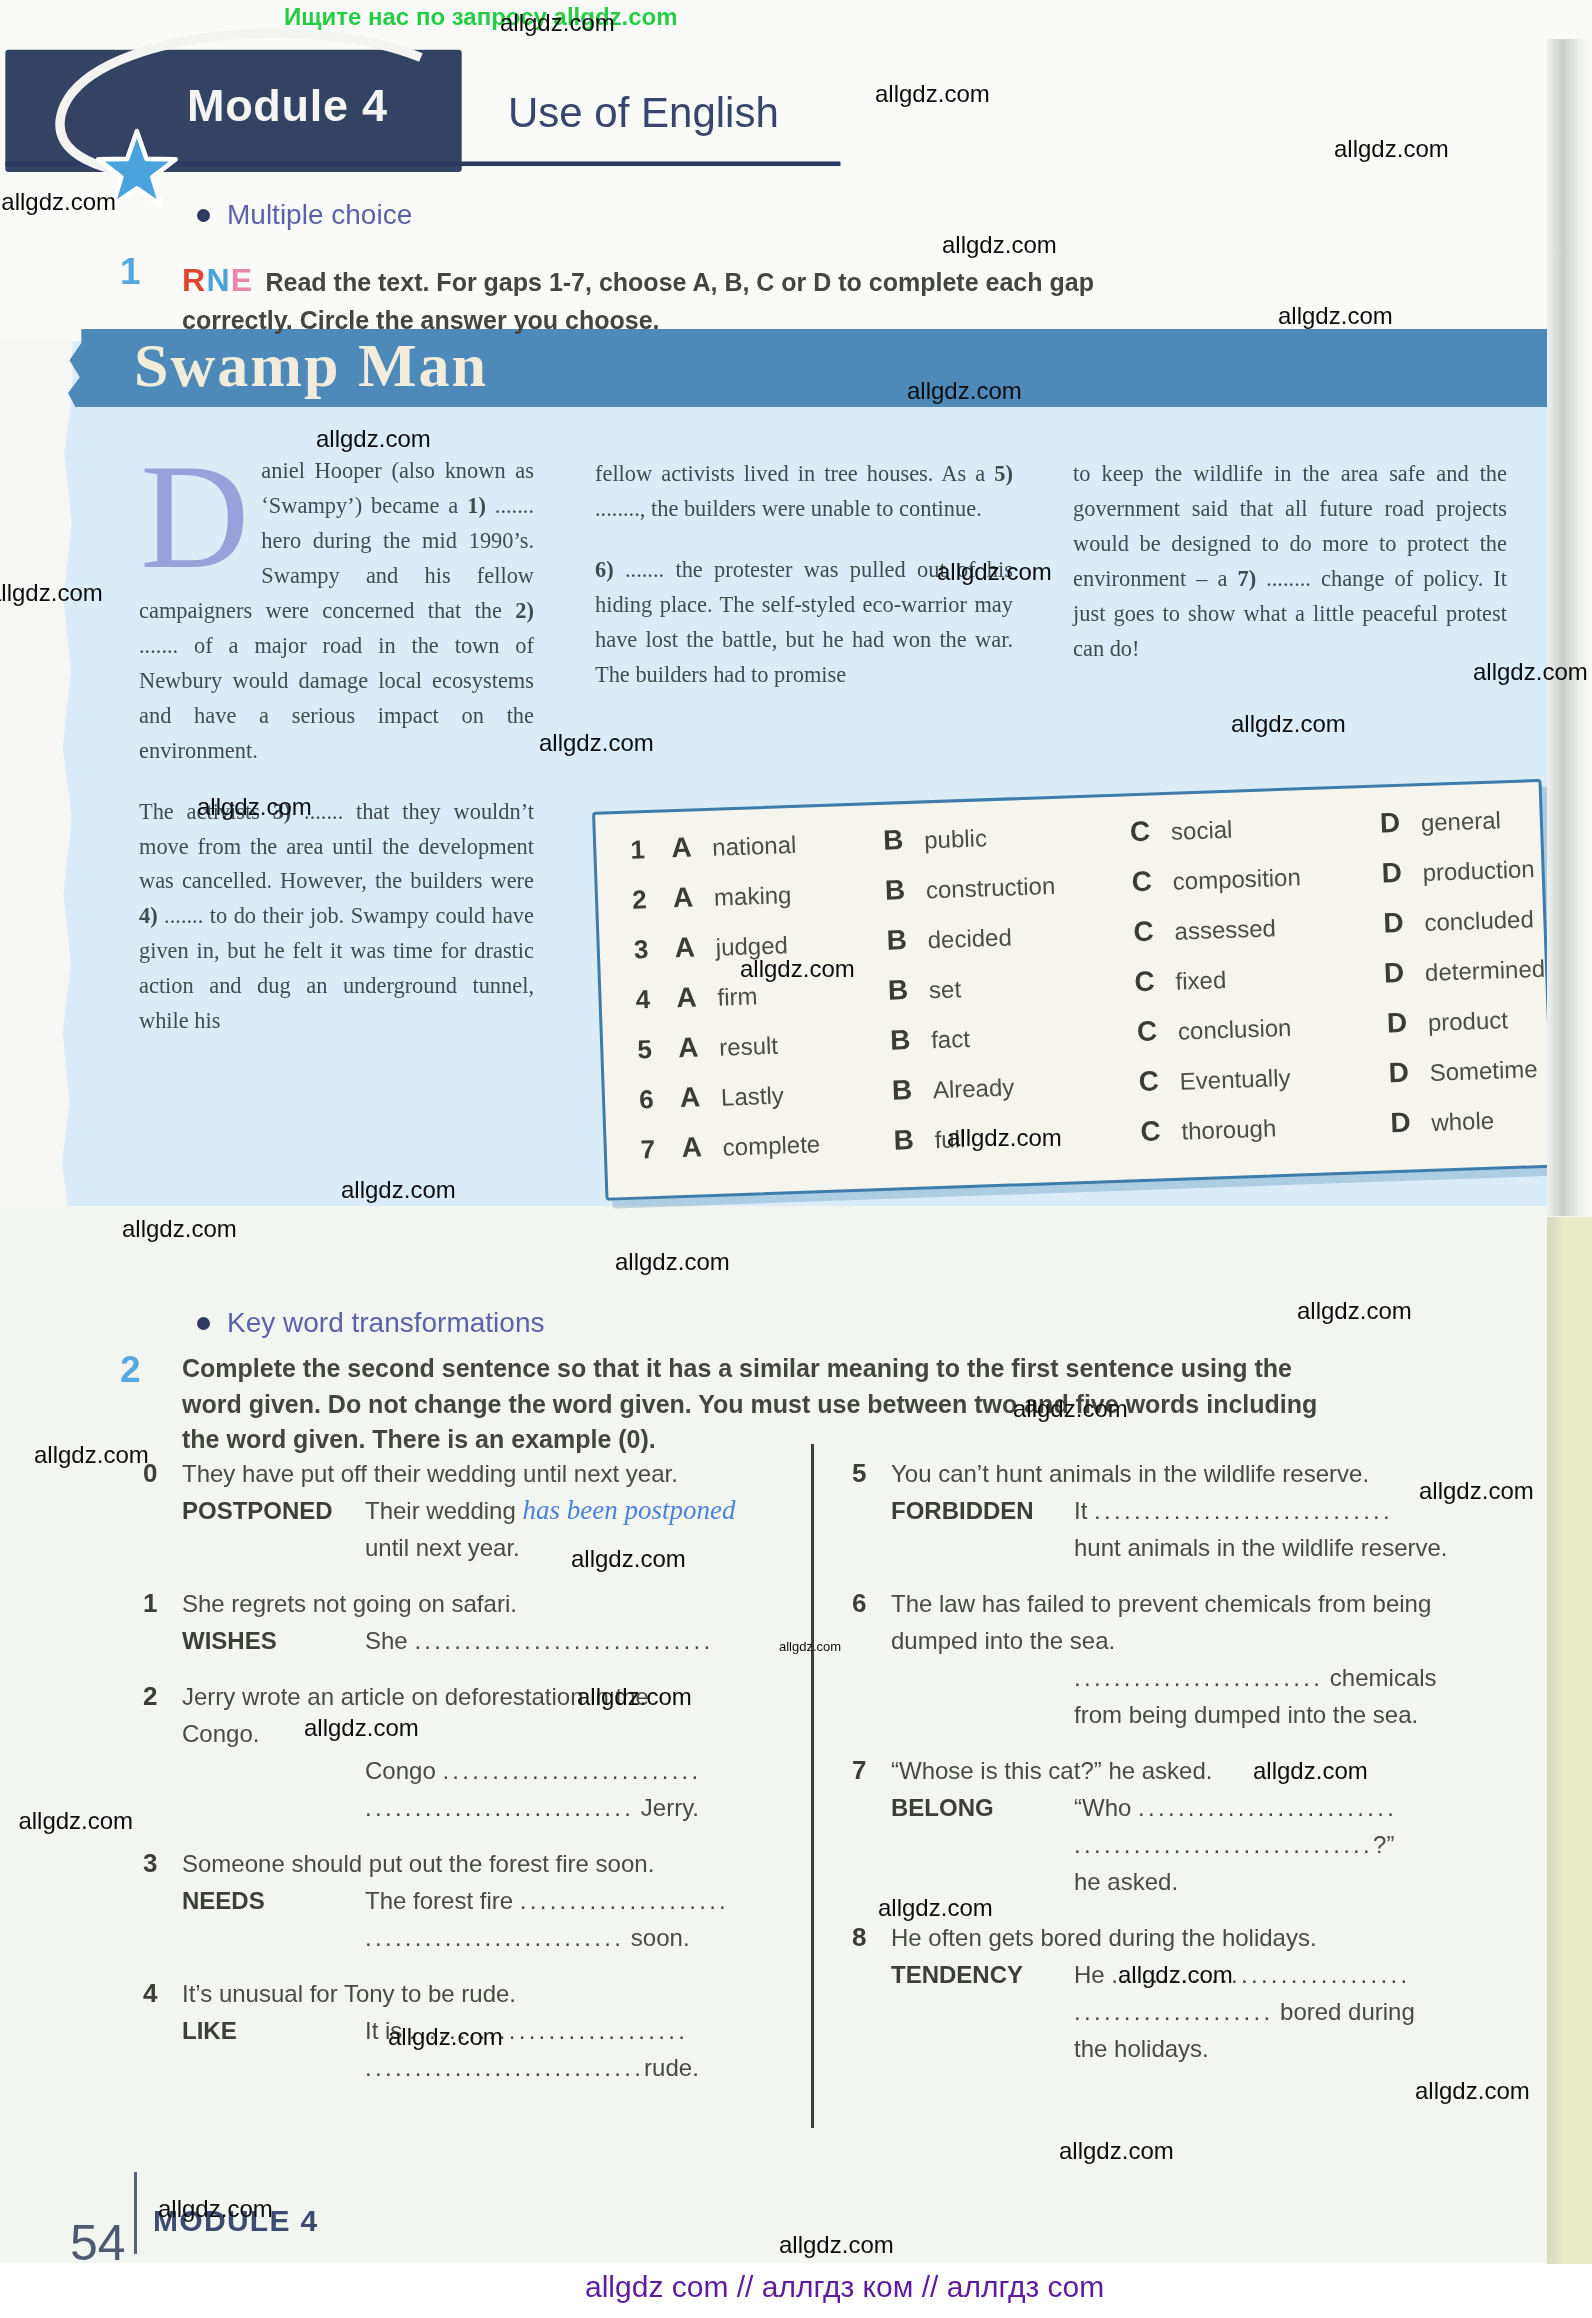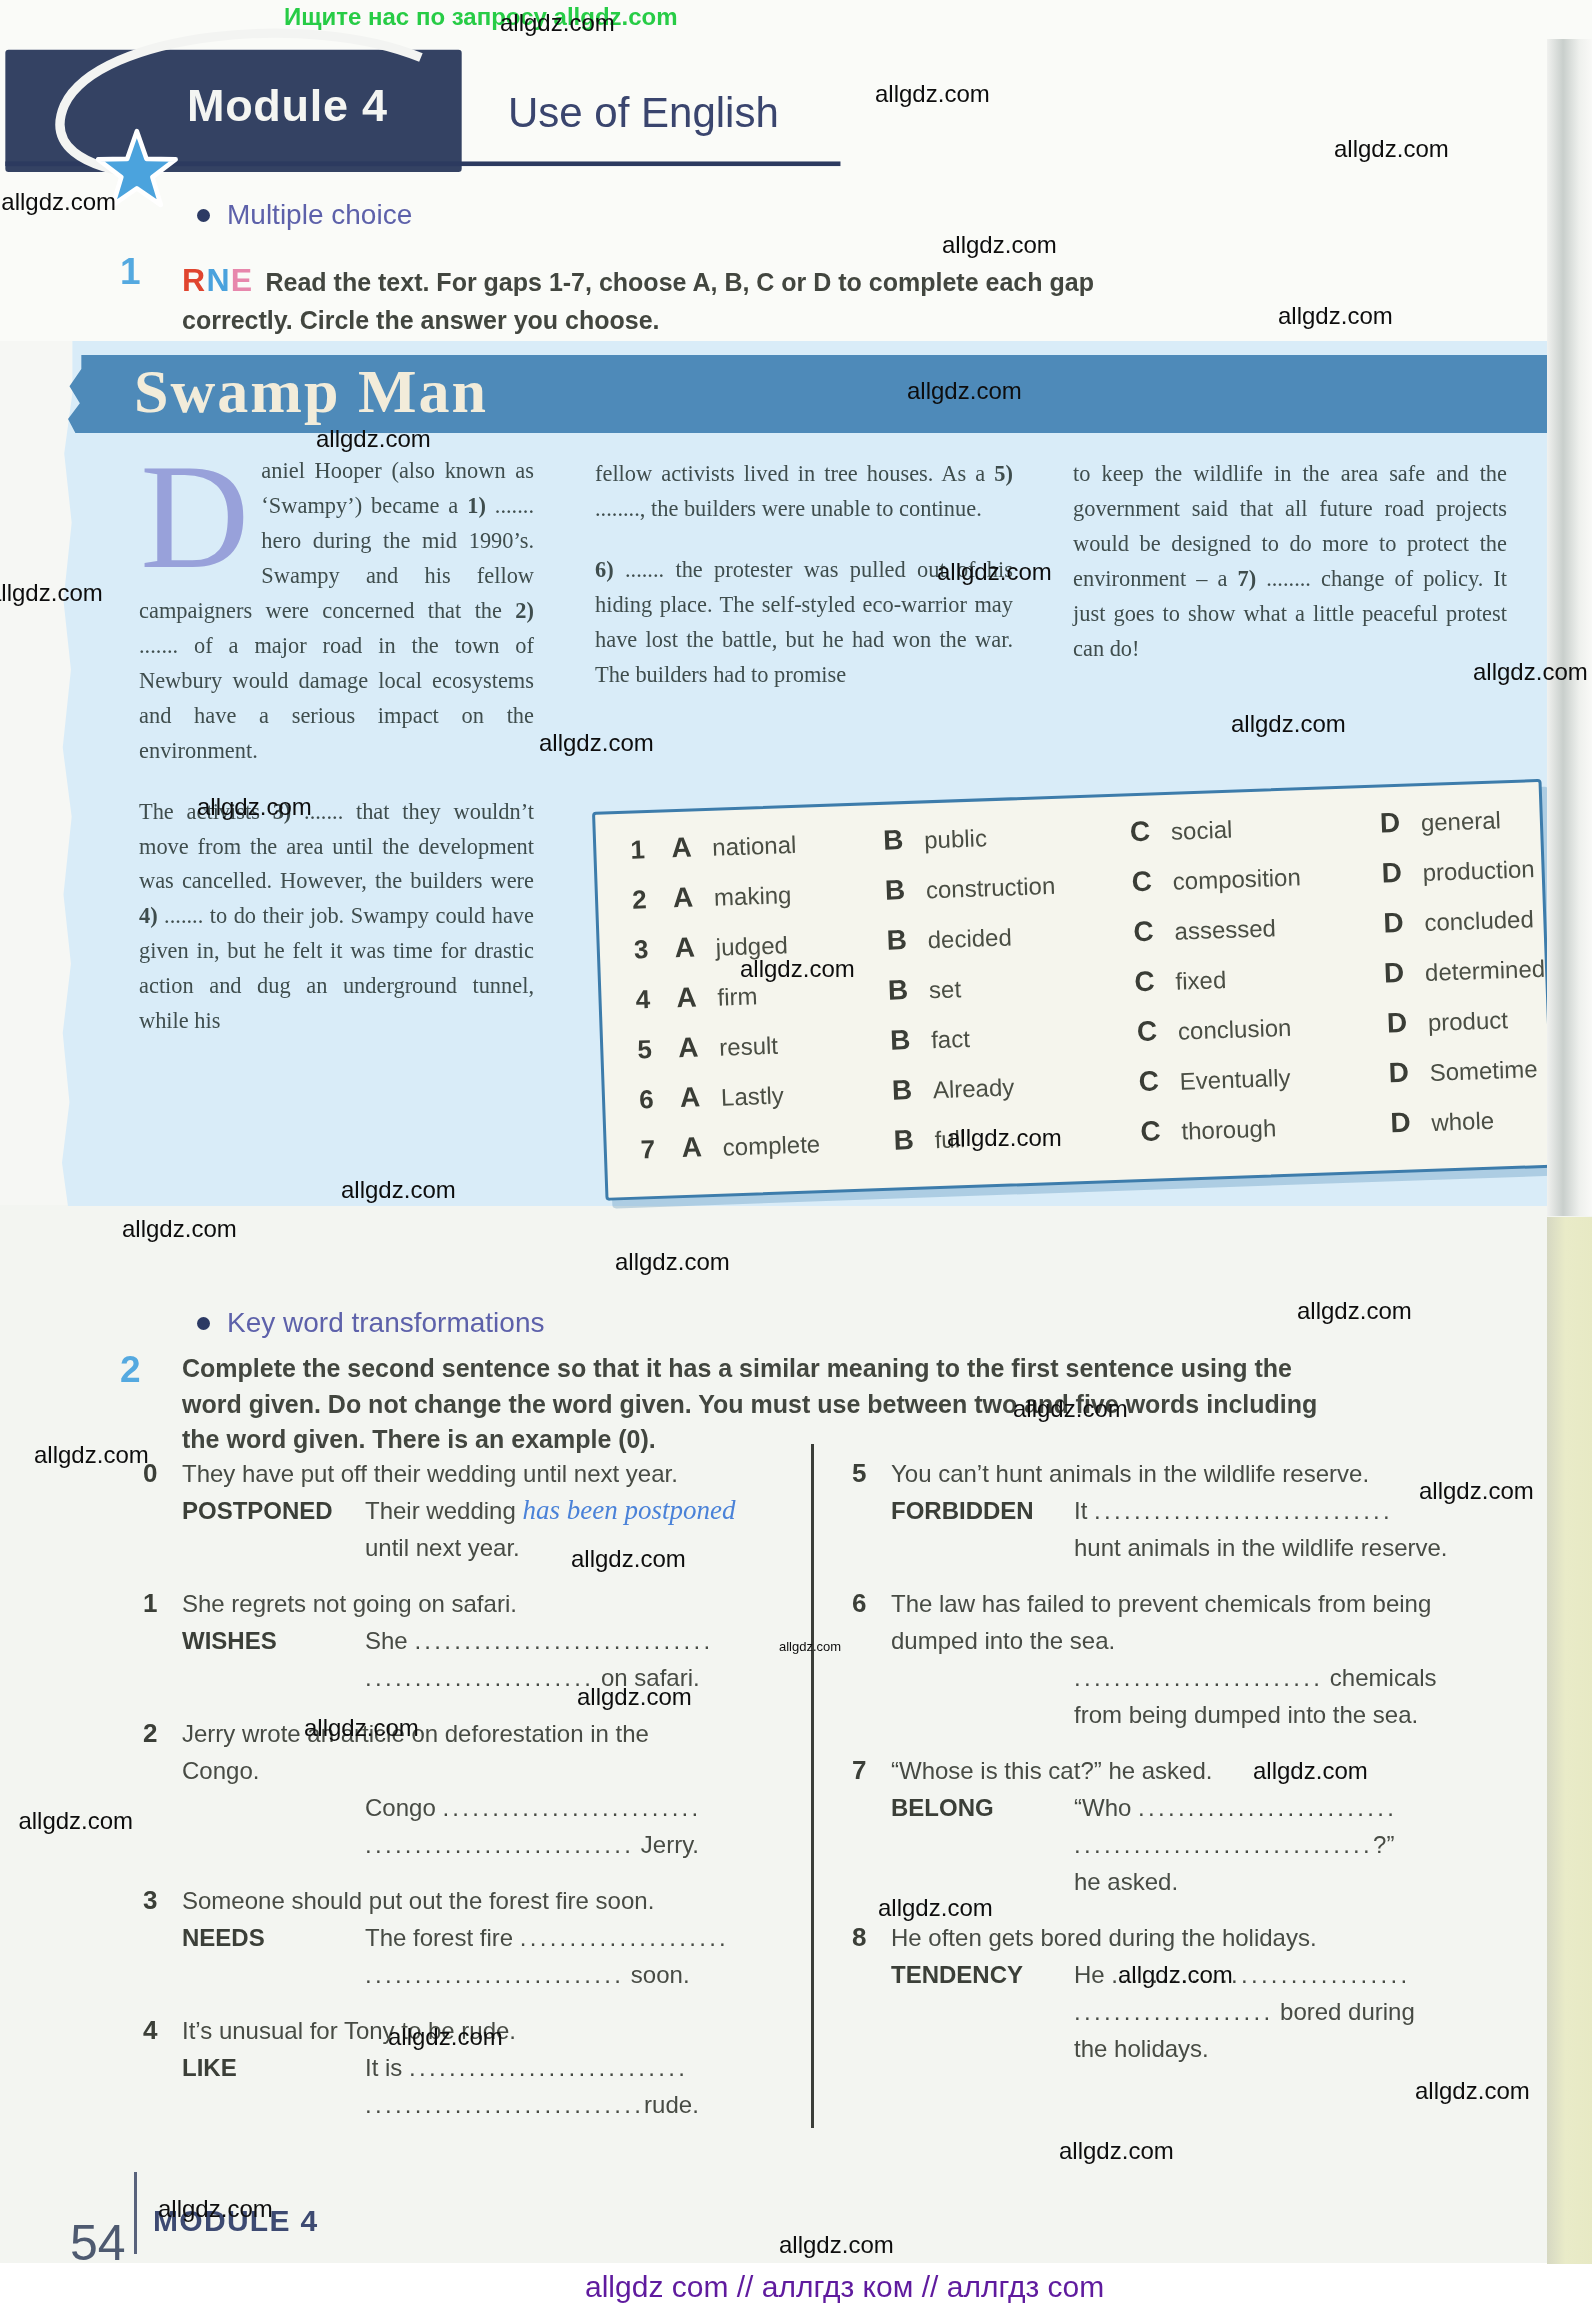--- a/index.html
+++ b/index.html
@@ -21,21 +21,21 @@
   .bullet-dot{width:13px;height:13px;border-radius:50%;background:#2c3a64;}
   .bullet-label{font-size:28px;color:var(--heading_purple);}
 
   .ex-num{position:absolute;font-size:37px;font-weight:bold;color:var(--number_blue);z-index:3;}
   .instr{position:absolute;font-size:25px;font-weight:bold;color:#42463f;line-height:1.42;z-index:3;}
   .rne{font-size:32px;font-weight:bold;letter-spacing:1.3px;margin-right:12px;}
 
   
   .panel{position:absolute;left:62px;top:341px;width:1487px;height:865px;background:var(--article_bg);z-index:1;
          clip-path:polygon(0.7% 0,100% 0,100% 100%,0.4% 100%,0 95%,0.5% 88%,0.05% 80%,0.6% 72%,0.1% 64%,0.65% 55%,0.05% 47%,0.6% 38%,0.1% 30%,0.65% 21%,0.15% 13%,0.7% 6%);}
-  .banner{position:absolute;left:68px;top:355px;width:1481px;height:78px;background:var(--banner_blue);z-index:2;
+  .banner{position:absolute;left:68px;top:329px;width:1481px;height:78px;background:var(--banner_blue);z-index:2;
           clip-path:polygon(0.9% 0,100% 0,100% 100%,0.5% 100%,0 82%,0.8% 62%,0.1% 40%,0.9% 18%);}
   .banner-title{position:absolute;left:66px;top:1.3px;font-family:"Liberation Serif",serif;font-weight:bold;
           font-size:62px;color:#f2ecda;letter-spacing:2px;}
   .artcol{position:absolute;font-family:"Liberation Serif",serif;font-size:22.4px;line-height:1.56;
           color:var(--article_ink);text-align:justify;z-index:3;}
   .artcol p{margin:0 0 26px 0;}
   .dropcap{float:left;font-size:151px;line-height:0.72;margin:8px 12px 0 1.3px;color:var(--dropcap);
            font-family:"Liberation Serif",serif;}
 
   
@@ -286,24 +286,20 @@
       </div>
       <div class="kwt-item">
         <div class="krow">
           <span class="knum">1</span>
           <span>She regrets not going on safari.</span>
         </div>
         <div class="krow">
           <span class="kspace"></span>
           <span class="kw">WISHES</span>
           <span><span>She </span><span class="dots">..............................</span></span>
-        </div>
-        <div class="krow">
-          <span class="kspace2"></span>
-          <span><span class="dots">.......................</span><span> on safari.</span></span>
         </div>
       </div>
       <div class="kwt-item">
         <div class="krow">
           <span class="knum">2</span>
           <span>Jerry wrote an article on deforestation in the</span>
         </div>
         <div class="krow">
           <span class="kspace"></span>
           <span>Congo.</span>

